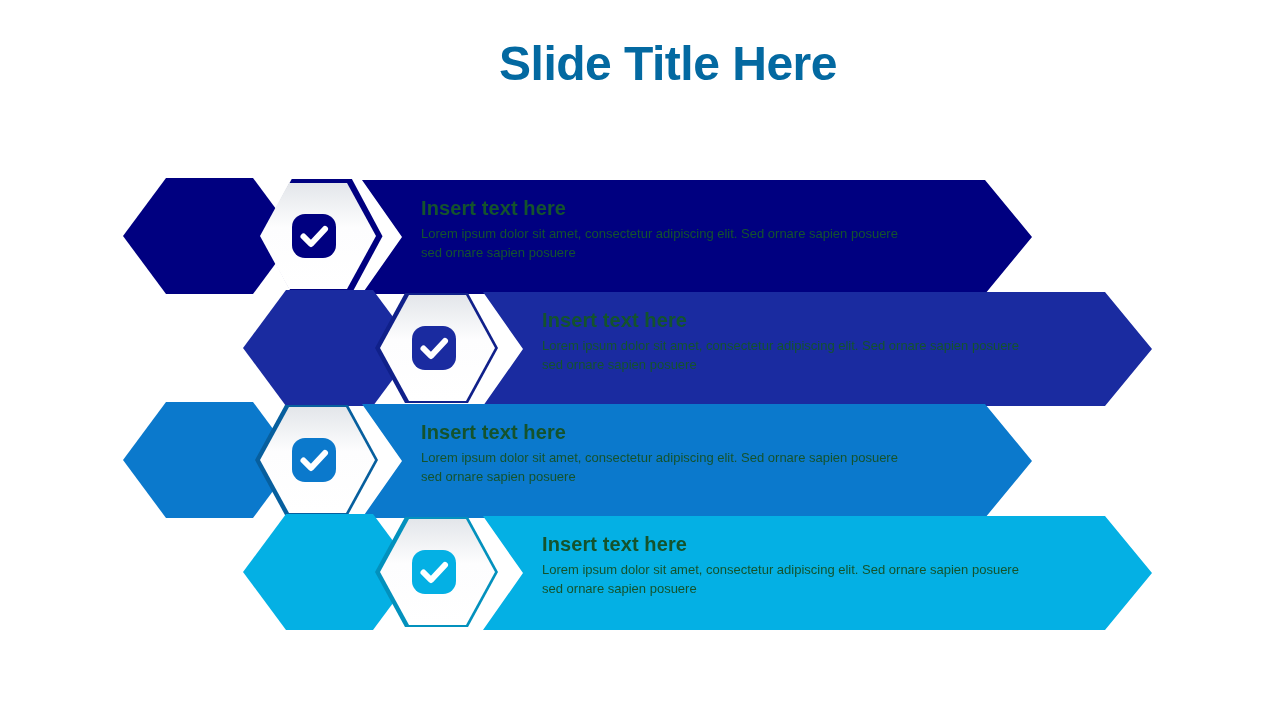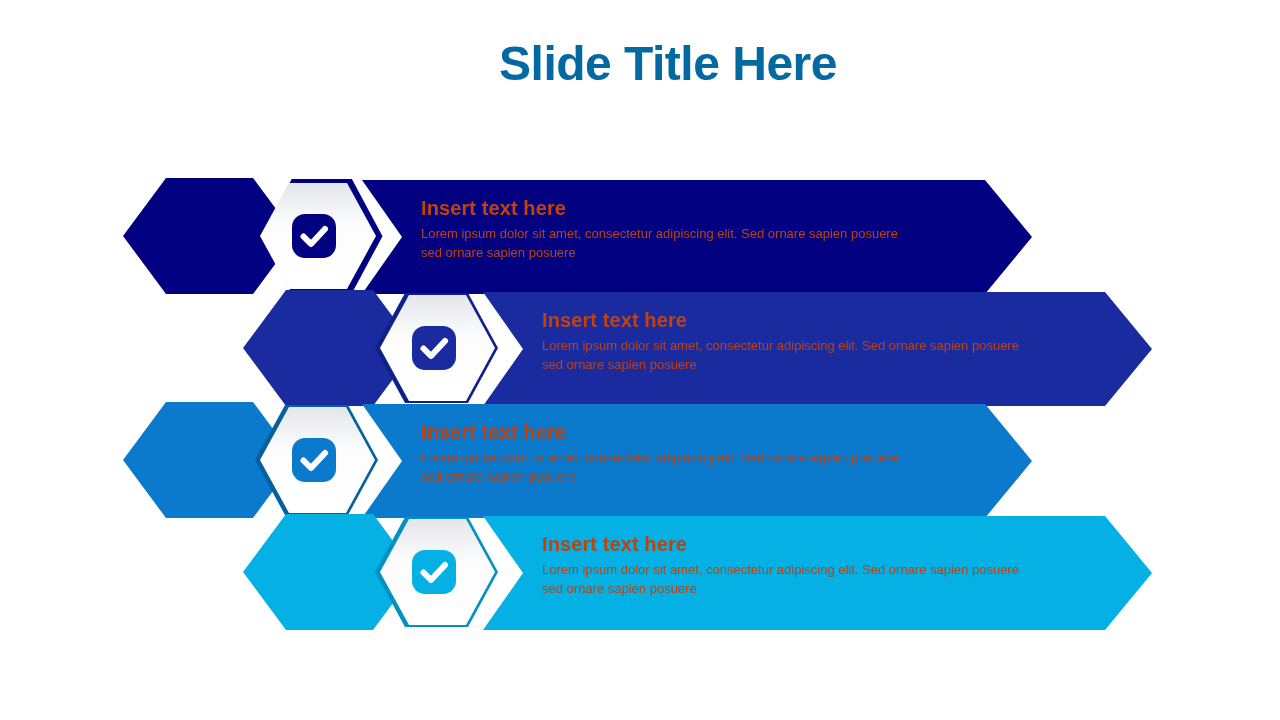--- a/index.html
+++ b/index.html
@@ -23,21 +23,21 @@
     line-height:1.1;
   }
 
   .rows-layer{position:absolute;top:0;left:0;width:1280px;height:720px;}
 
   .row{position:absolute;width:1280px;height:160px;}
   .row svg{position:absolute;top:0;left:0;overflow:visible;}
 
   .row-text{
     position:absolute;
-    color:#c2410c;
+    color:#14532d;
   }
   .row-heading{
     font-size:20px;
     font-weight:bold;
     line-height:1.1;
     margin:0 0 6px 0;
     letter-spacing:0.1px;
   }
   .row-body{
     font-size:13px;

